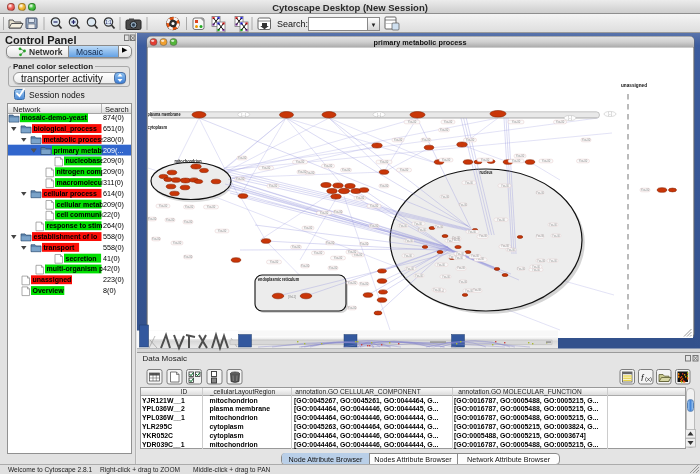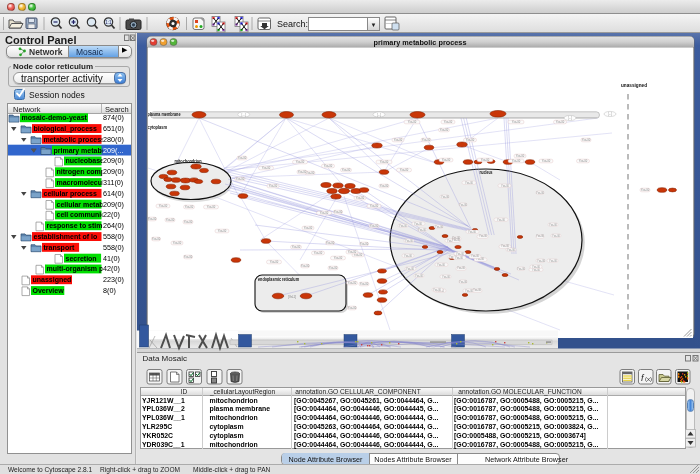--- a/index.html
+++ b/index.html
@@ -3,20 +3,21 @@
 *{margin:0;padding:0;box-sizing:border-box;font-family:"Liberation Sans",sans-serif;}
 body{width:700px;height:474px;overflow:hidden;background:#e8e8e8;}
 #page{position:relative;width:700px;height:474px;overflow:hidden;}
 .abs{position:absolute;}
 </style></head><body>
 <div id="page">
 <div class="abs" style="left:0;top:0;width:700px;height:14px;background:linear-gradient(#ececec,#cdcdcd);border-bottom:1px solid #8e8e8e;"></div>
 <div class="abs" style="left:7.0px;top:3px;width:8px;height:8px;border-radius:50%;background:radial-gradient(circle at 35% 30%, #fff 0%, #f2655c 45%, #cf4038 100%);border:0.5px solid rgba(0,0,0,.3);"></div>
 <div class="abs" style="left:17.5px;top:3px;width:8px;height:8px;border-radius:50%;background:radial-gradient(circle at 35% 30%, #fff 0%, #f5bd3b 45%, #d39a1e 100%);border:0.5px solid rgba(0,0,0,.3);"></div>
 <div class="abs" style="left:28.0px;top:3px;width:8px;height:8px;border-radius:50%;background:radial-gradient(circle at 35% 30%, #fff 0%, #46c43f 45%, #2aa32a 100%);border:0.5px solid rgba(0,0,0,.3);"></div>
+<div class="abs" style="left:0;top:1.5px;width:700px;text-align:center;font-size:9.5px;font-weight:bold;color:#2a2a2a;">Cytoscape Desktop (New Session)</div>
 <div class="abs" style="left:0;top:14px;width:700px;height:19px;background:linear-gradient(#f4f4f4,#dedede);border-bottom:1px solid #9b9b9b;"></div>
 <svg class="abs" style="left:0;top:14px;" width="420" height="19" viewBox="0 0 420 19">
       <line x1="3.5" y1="3" x2="3.5" y2="16" stroke="#aaa" stroke-width="1"></line>
       <g stroke="#555" stroke-width="1" fill="#e8e2d0">
         <path d="M9 14 L9 6 L13 6 L14.5 8 L21 8 L21 14 Z"></path>
         <path d="M9 14 L11.5 9.5 L23 9.5 L20.5 14 Z" fill="#f5f0e0"></path>
       </g>
       <g>
         <rect x="26" y="4" width="11" height="10.5" rx="1" fill="#9db0c8" stroke="#44506a"></rect>
         <rect x="28.5" y="4.5" width="6" height="4" fill="#dde4ee" stroke="#44506a" stroke-width="0.6"></rect>
@@ -121,21 +122,21 @@
 <svg class="abs" style="left:18px;top:46.5px;" width="9" height="10" viewBox="0 0 9 10">
       <circle cx="2" cy="1.8" r="1.4" fill="#2a2"></circle>
       <circle cx="6.5" cy="4" r="1.4" fill="#2a2"></circle>
       <circle cx="2.5" cy="7.8" r="1.4" fill="#2a2"></circle>
       <path d="M2 1.8 L6.5 4 L2.5 7.8" fill="none" stroke="#383" stroke-width="0.8"></path>
     </svg>
 <div class="abs" style="left:29px;top:46.5px;font-size:8.5px;font-weight:bold;color:#333;">Network</div>
 <div class="abs" style="left:76px;top:46.5px;font-size:8.5px;font-weight:normal;color:#12294d;">Mosaic</div>
 <div class="abs" style="left:122px;top:46px;font-size:7px;color:#000;">▶</div>
 <div class="abs" style="left:8px;top:66px;width:122px;height:21px;border:1px solid #a8a8a8;border-radius:3px;"></div>
-<div class="abs" style="left:11px;top:61.5px;background:#e2e2e2;padding:0 2px;font-size:8px;font-weight:bold;color:#222;">Node color reticulum</div>
+<div class="abs" style="left:11px;top:61.5px;background:#e2e2e2;padding:0 2px;font-size:8px;font-weight:bold;color:#222;">Panel color selection</div>
 <div class="abs" style="left:13px;top:71.5px;width:113px;height:12.5px;background:linear-gradient(#fff,#ededed);border:1px solid #999;border-radius:6px;box-shadow:0 1px 1px rgba(0,0,0,.2);"></div>
 <div class="abs" style="left:21px;top:73px;font-size:10px;color:#111;">transporter activity</div>
 <div class="abs" style="left:113.5px;top:72px;width:12px;height:11.5px;background:linear-gradient(#8cc0f0,#3f7fd6);border:1px solid #4a6fa5;border-radius:4px;"></div>
 <svg class="abs" style="left:115.5px;top:73px;" width="8" height="10" viewBox="0 0 8 10">
       <path d="M4 0.5 L6.5 3.5 L1.5 3.5 Z" fill="#fff"></path>
       <path d="M4 9 L1.5 6 L6.5 6 Z" fill="#fff"></path>
     </svg>
 <div class="abs" style="left:14px;top:89px;width:11px;height:11px;background:linear-gradient(#9ec7ee,#4a8ad8);border:1px solid #3c6ea8;border-radius:2.5px;"></div>
 <svg class="abs" style="left:14px;top:86px;" width="13" height="13" viewBox="0 0 13 13">
       <path d="M3 7.5 L5.5 10 L10 3" fill="none" stroke="#fff" stroke-width="1.8" stroke-linecap="round"></path>
@@ -829,21 +830,21 @@
       <rect x="0.5" y="9.5" width="10" height="8.5" fill="#eee" stroke="#aaa" stroke-width="0.7"></rect>
       <path d="M5.5 2.5 L8.5 6.5 L2.5 6.5 Z" fill="#333"></path>
       <path d="M5.5 16 L2.5 12 L8.5 12 Z" fill="#333"></path>
     </svg>
 <div class="abs" style="left:281px;top:452.5px;width:279px;height:12px;background:#fdfdfd;border:1px solid #8a8a8a;border-radius:4px;"></div>
 <div class="abs" style="left:282px;top:453px;width:87px;height:11px;background:#b9cfe8;border-radius:3px 0 0 3px;"></div>
 <div class="abs" style="left:369px;top:452.5px;width:1px;height:12px;background:#8a8a8a;"></div>
 <div class="abs" style="left:457px;top:452.5px;width:1px;height:12px;background:#8a8a8a;"></div>
 <div class="abs" style="left:282px;top:454.5px;width:87px;text-align:center;font-size:7.2px;color:#111;">Node Attribute Browser</div>
 <div class="abs" style="left:369px;top:454.5px;width:88px;text-align:center;font-size:7.2px;color:#111;">Nodes Attribute Browser</div>
-<div class="abs" style="left:475px;top:454.5px;width:103px;text-align:center;font-size:7.2px;color:#111;">Network Attribute Browser</div>
+<div class="abs" style="left:457px;top:454.5px;width:103px;text-align:center;font-size:7.2px;color:#111;">Network Attribute Browser</div>
 <div class="abs" style="left:0;top:464px;width:700px;height:10px;background:#e0e0e0;border-top:1px solid #ababab;"></div>
 <div class="abs" style="left:8px;top:465.5px;font-size:6.6px;color:#222;">Welcome to Cytoscape 2.8.1</div>
 <div class="abs" style="left:100px;top:465.5px;font-size:6.6px;color:#222;">Right-click + drag to ZOOM</div>
 <div class="abs" style="left:193px;top:465.5px;font-size:6.6px;color:#222;">Middle-click + drag to PAN</div>
 <svg class="abs" style="left:688px;top:462px;" width="12" height="12" viewBox="0 0 12 12">
       <g stroke="#9a9a9a" stroke-width="1">
         <line x1="2" y1="11" x2="11" y2="2"></line>
         <line x1="5" y1="11" x2="11" y2="5"></line>
         <line x1="8" y1="11" x2="11" y2="8"></line>
       </g>

